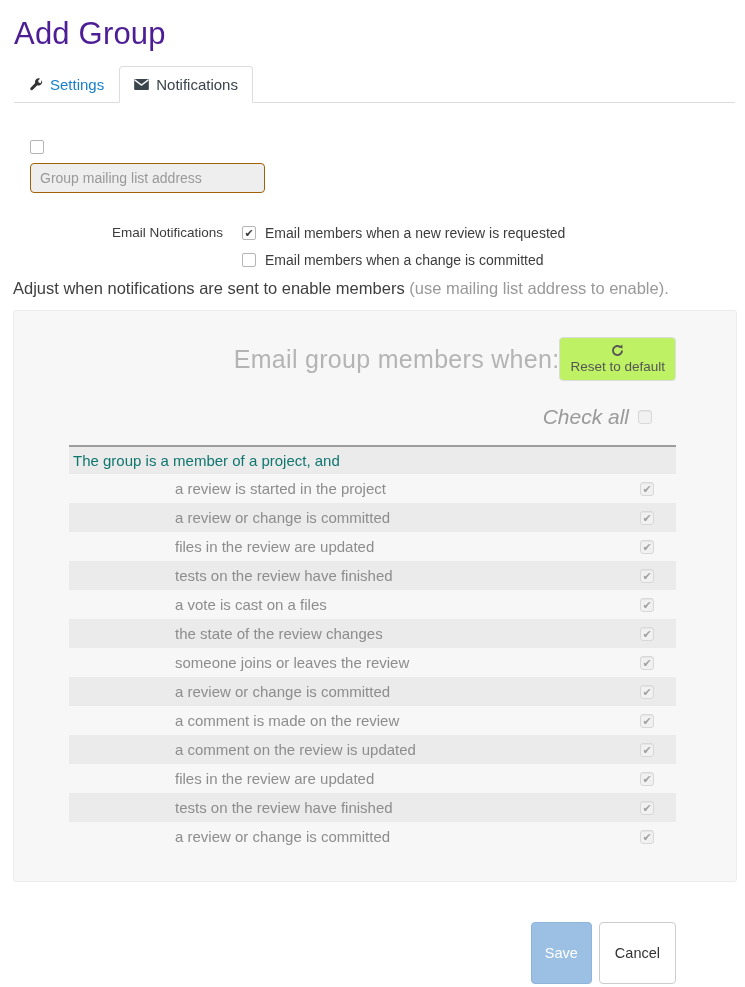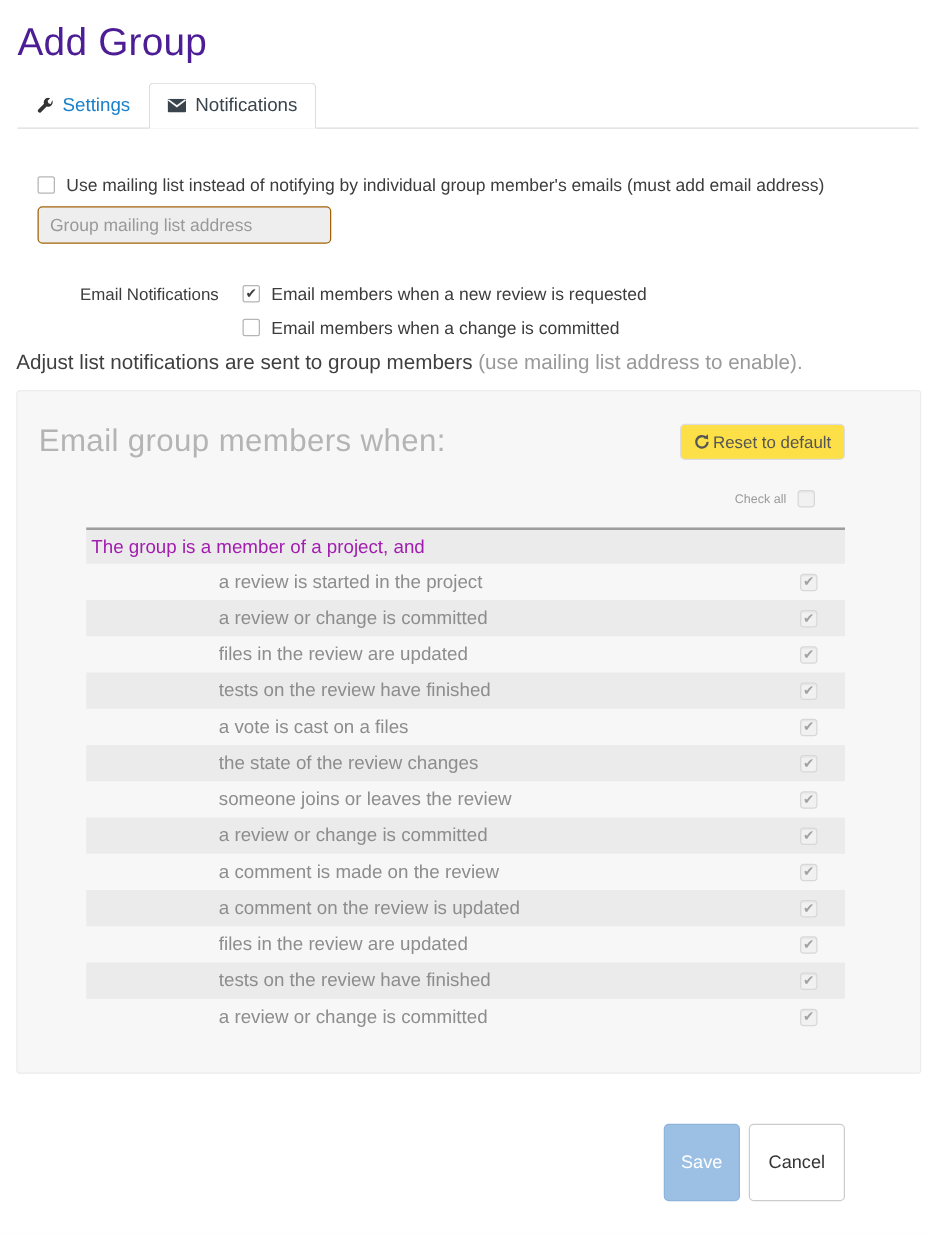--- a/index.html
+++ b/index.html
@@ -34,21 +34,21 @@
   }
   .mail-input {
     display:block; margin:9px 0 0 30px; width:235px; height:30px;
     background:#eeeeee; border:1px solid #a16207; border-radius:4px;
     padding:0 9px; font-size:14px; color:#777;
     font-family:"Liberation Sans", sans-serif;
   }
   .mail-input::placeholder { color:#999; opacity:1; }
   
   .notif-block { margin-top:32px; }
-  .notif-row { display:flex; align-items:center; margin-bottom:11px; }
+  .notif-row { display:flex; align-items:flex-start; margin-bottom:11px;padding-left:48px; }
   .notif-label {
     width:194px; padding-right:19px; text-align:right;
     font-size:13.5px; color:#3c3c3c; flex:none;
   }
   .notif-opt { display:flex; align-items:center; gap:9px; font-size:14px; color:#3c3c3c; }
   
   .cb {
     display:inline-block; width:14px; height:14px; flex:none;
     border:1px solid #b5b5b5; border-radius:2px; background:#fff;
     font-size:11px; line-height:13px; text-align:center; color:#3c3c3c;
@@ -59,44 +59,45 @@
   }
   
   .lead { margin:8px 10px 0 13px; font-size:16.5px; color:#3f3f3f; }
   .lead .muted { color:#999; }
   
   .panel {
     margin:12px 8px 0 13px; background:#f7f7f7;
     border:1px solid #ececec; border-radius:3px; padding-bottom:30px;
   }
   .panel-head {
-    display:flex; justify-content:space-between; align-items:center;
+    display:flex; justify-content:flex-end; align-items:center;
     margin:26px 60px 0 17px;
   }
   .panel-heading {
     margin:0; font-size:25px; font-weight:300; color:#b4b4b4; letter-spacing:.3px;
   }
   .reset-btn {
     display:inline-flex; align-items:center; gap:2px;
-    background:#fde047; border:1px solid #dcdcdc; border-radius:4px;
+    background:#bef264; border:1px solid #dcdcdc; border-radius:4px;
     padding:6px 10px; font-size:13.5px; color:#555; cursor:pointer;
     font-family:"Liberation Sans", sans-serif;
+    flex-direction:column;
   }
   .check-all {
     margin:24px 84px 16px 0; display:flex; justify-content:flex-end;
-    align-items:center; gap:9px; font-size:10px; color:#9a9a9a;
+    align-items:center; gap:9px; font-size:21px; color:#9a9a9a;font-style:italic;
   }
   
   .ntable { margin:0 60px 0 55px; }
   .nrow {
     height:29px; display:flex; align-items:center; justify-content:space-between;
     font-size:15px; color:#8d8d8d; padding-right:22px;
   }
   .nrow:nth-child(odd) { background:#ebebeb; }
-  .nrow.hdr { color:#a21caf; border-top:2px solid #9e9e9e; padding-left:4px; }
+  .nrow.hdr { color:#0f766e; border-top:2px solid #9e9e9e; padding-left:4px; }
   .nrow.item { padding-left:106px; }
   
   .actions {
     margin:40px 69px 0 0; display:flex; justify-content:flex-end; gap:7px;
   }
   .btn { border-radius:4px; padding:6px 13px; font-size:14.5px; cursor:pointer;
          font-family:"Liberation Sans", sans-serif; }
   .btn-save { background:#9cbfe4; border:1px solid #8fb4da; color:#fff; }
   .btn-cancel { background:#fff; border:1px solid #ccc; color:#333; padding:22px 15px; }
 </style>
@@ -120,21 +121,20 @@
           <rect x="0" y="0" width="16" height="12" rx="1" fill="#39444d"></rect>
           <path d="M0.5 1 L8 6.6 L15.5 1" stroke="#f7f7f7" stroke-width="1.5" fill="none"></path>
         </svg>
     </span>
     <span>Notifications</span>
   </div>
 </div>
 
 <div class="mailing-row">
   <span class="cb"></span>
-  <span>Use mailing list instead of notifying by individual group member's emails (must add email address)</span>
 </div>
 
 <input class="mail-input" type="text" disabled="" placeholder="Group mailing list address" style="">
 
 <div class="notif-block">
   <div class="notif-row">
     <span class="notif-label">Email Notifications</span>
     <span class="notif-opt">
       <span class="cb">✔</span>
       <span>Email members when a new review is requested</span>
@@ -143,21 +143,21 @@
   <div class="notif-row">
     <span class="notif-label"></span>
     <span class="notif-opt">
       <span class="cb"></span>
       <span>Email members when a change is committed</span>
     </span>
   </div>
 </div>
 
 <div class="lead">
-  <span>Adjust list notifications are sent to group members</span><span class="muted"> (use mailing list address to enable).</span>
+  <span>Adjust when notifications are sent to enable members</span><span class="muted"> (use mailing list address to enable).</span>
 </div>
 
 <div class="panel">
   <div class="panel-head">
     <h2 class="panel-heading">Email group members when:</h2>
     <button class="reset-btn">
       <span style="display:inline-flex;">
         <svg width="13" height="13" viewBox="0 0 16 16">
             <path d="M13.6 8a5.6 5.6 0 1 1-1.7-4" fill="none" stroke="#555" stroke-width="2.3"></path>
             <path d="M13.9 0.6 L14.2 5.6 L9.6 4.1 Z" fill="#555"></path>

